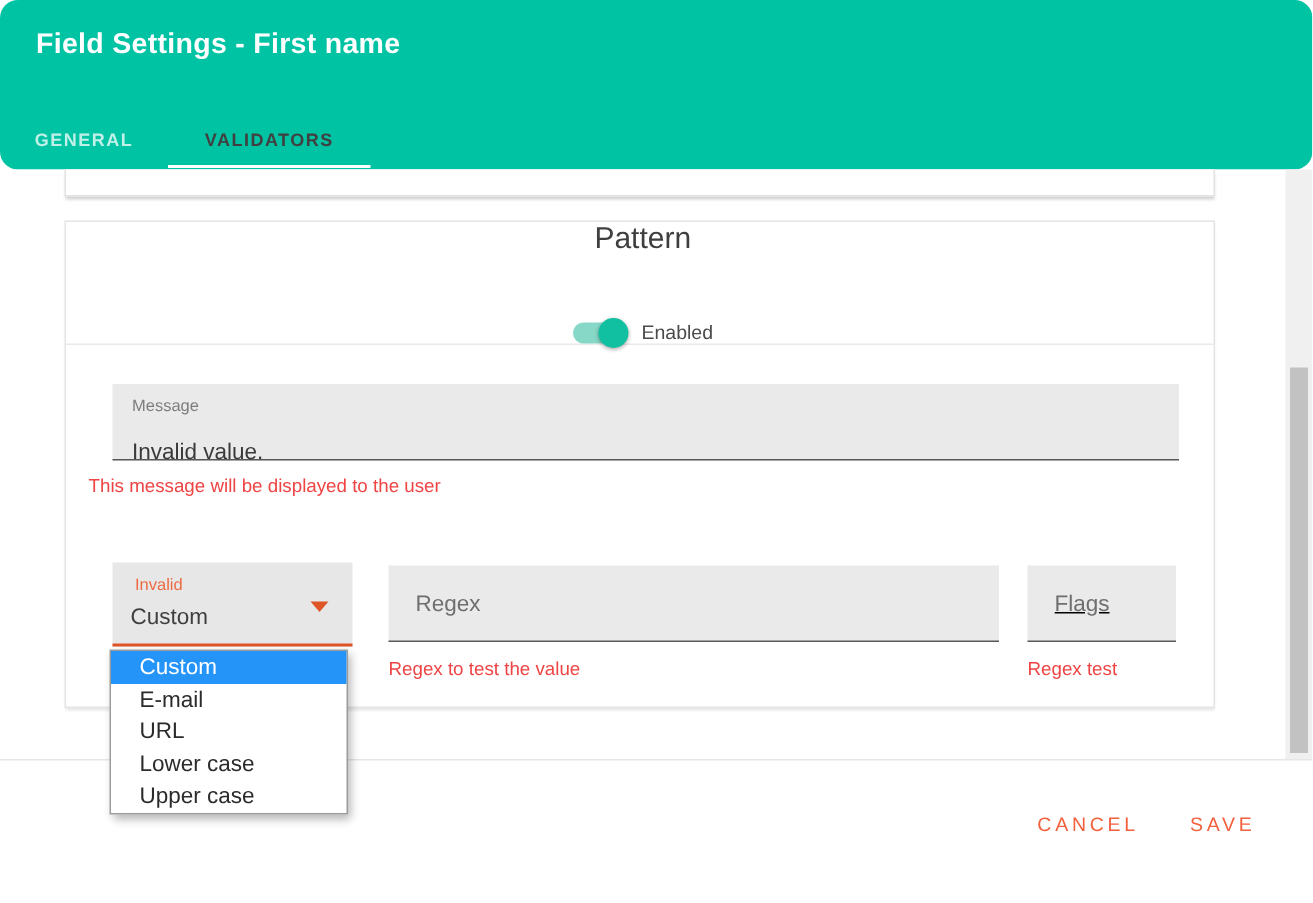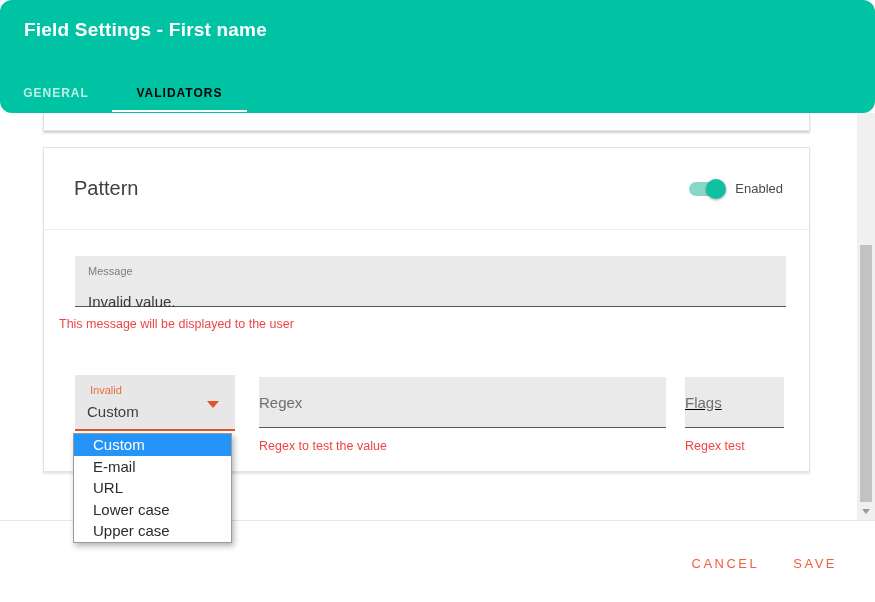--- a/index.html
+++ b/index.html
@@ -24,21 +24,21 @@
     font-size: 19px; font-weight: bold; color: #ffffff;
     letter-spacing: 0.2px;
   }
   .tabs { position: absolute; left: 0; bottom: 0; height: 40px; display: flex; }
   .tab {
     display: flex; align-items: center; justify-content: center;
     font-size: 12px; font-weight: bold; letter-spacing: 1px;
     color: rgba(255,255,255,0.75); cursor: pointer; position: relative;
   }
   .tab-general { width: 112px; text-align: center; }
-  .tab-validators { width: 135px; color: #000000; }
+  .tab-validators { width: 135px; color: #404040; }
   .tab-indicator {
     position: absolute; left: 0; right: 0; bottom: 1px; height: 2px;
     background: #ffffff;
   }
 
   
   .content {
     position: absolute; top: 113px; left: 0; width: 875px; height: 407px;
     background: #ffffff;
   }
@@ -54,20 +54,21 @@
     position: absolute; left: 43px; top: 34px; width: 767px; height: 325px;
     background: #ffffff;
     border: 1px solid #e4e4e4;
     box-shadow: 0 2px 2px rgba(0,0,0,0.10);
   }
   .pattern-header {
     position: absolute; top: 0; left: 0; right: 0; height: 82px;
     display: flex; align-items: center; justify-content: space-between;
     padding: 0 26px 0 30px;
     border-bottom: 1px solid #eaeaea;
+    flex-direction: column;
   }
   .pattern-title { font-size: 20px; color: #3f3f3f; }
   .toggle-group { display: flex; align-items: center; cursor: pointer; }
   .switch { position: relative; width: 34px; height: 14px; margin-right: 12px; }
   .switch-track {
     position: absolute; left: 0; top: 0; width: 34px; height: 14px;
     border-radius: 7px; background: #87d8c7;
   }
   .switch-knob {
     position: absolute; right: -3px; top: -3px; width: 20px; height: 20px;
@@ -107,21 +108,21 @@
   .text-field {
     position: absolute; top: 229px; height: 51px;
     background: #eaeaea; border-bottom: 1px solid #585858;
     display: flex; align-items: center;
   }
   .regex-box { left: 215px; width: 407px; }
   .flags-box { left: 641px; width: 99px; text-decoration: underline; }
   .text-field input {
     width: 100%; background: transparent; border: none; outline: none;
     font-family: "Liberation Sans", sans-serif;
-    font-size: 15px; color: #3a3a3a; 
+    font-size: 15px; color: #3a3a3a; padding-left: 18px;
   }
   .text-field input::placeholder { color: #6f6f6f; opacity: 1; }
   .regex-helper { left: 215px; top: 291px; }
   .flags-helper { left: 641px; top: 291px; }
 
   
   .dropdown {
     position: absolute; left: 73px; top: 320px; width: 159px;
     background: #ffffff; border: 1px solid #9b9b9b;
     box-shadow: 2px 3px 6px rgba(0,0,0,0.30);
@@ -148,21 +149,21 @@
     display: flex; align-items: center; justify-content: center; cursor: pointer;
   }
   .scroll-down-arrow {
     width: 0; height: 0;
     border-left: 4px solid transparent; border-right: 4px solid transparent;
     border-top: 5px solid #9a9a9a;
   }
 
   
   .footer {
-    position: absolute; left: 0; bottom: 0; width: 875px; height: 82px;
+    position: absolute; left: 0; bottom: 0; width: 875px; height: 96px;
     background: #ffffff; border-top: 1px solid #e6e6e6;
   }
   .footer-buttons {
     position: absolute; top: 31px; right: 36px;
     display: flex; gap: 30px;
   }
   .flat-btn {
     background: none; border: none; cursor: pointer;
     font-family: "Liberation Sans", sans-serif;
     font-size: 13px; letter-spacing: 2.5px; color: #f2603c;

